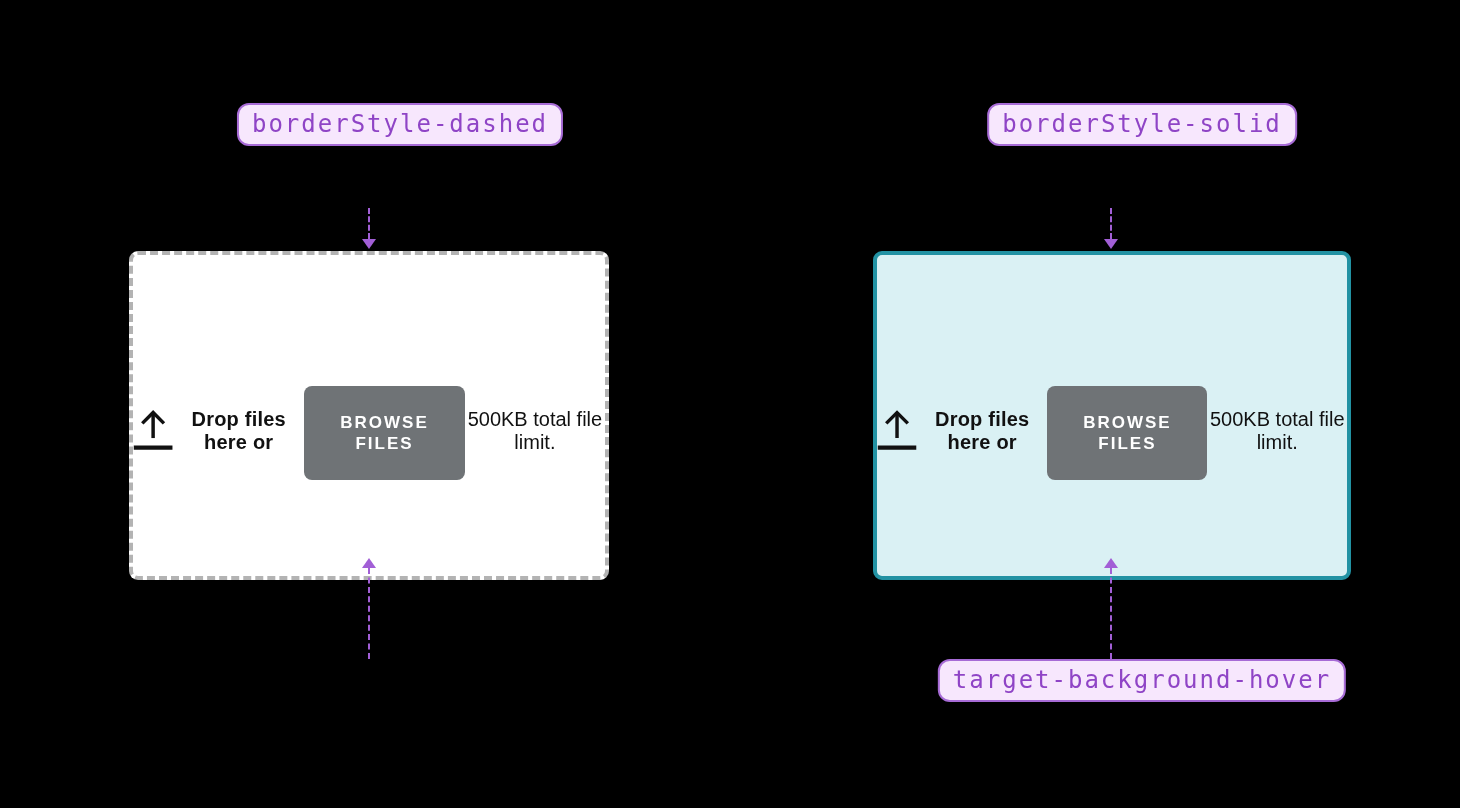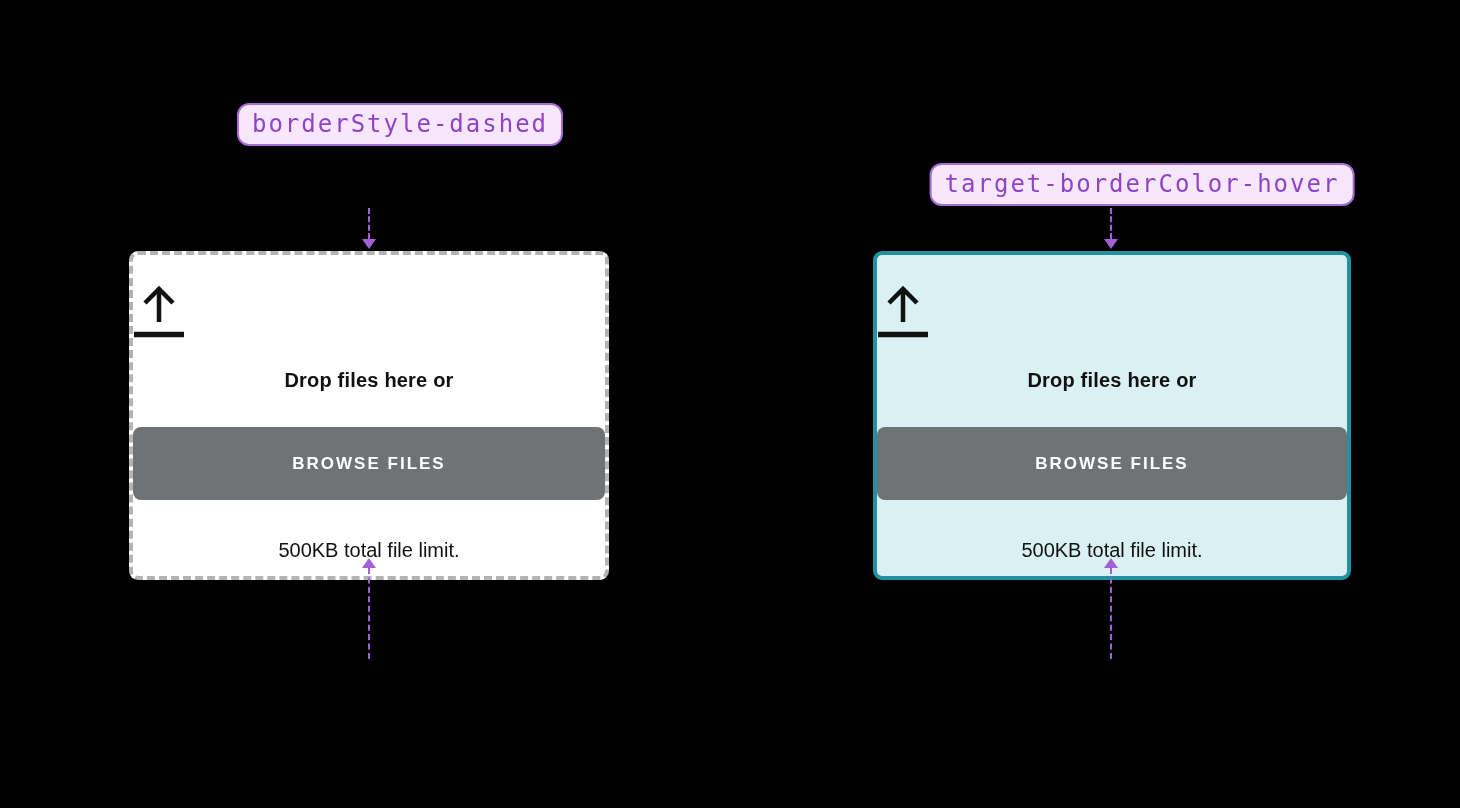--- a/index.html
+++ b/index.html
@@ -46,21 +46,22 @@
   .connector .head{width:0;height:0;border-left:7px solid transparent;border-right:7px solid transparent;}
   .connector .head.dn{border-top:10px solid var(--connector,#a25fd6);}
   .connector .head.up{border-bottom:10px solid var(--connector,#a25fd6);}
   
   .dropzone{
     position:absolute;
     box-sizing:border-box;
     width:480px;height:329px;
     border-radius:9px;
     display:flex;
-    flex-direction:column;
+    flex-direction:row;
+    align-items:center;
     text-align:center;
   }
   .dropzone.default{
     background:var(--dropzone-default-bg,#fff);
     border:4px dashed var(--dropzone-default-border,#b3b3b3);
   }
   .dropzone.hover{
     background:var(--dropzone-hover-bg,#daf1f4);
     border:4px solid var(--dropzone-hover-border,#2292a3);
   }
@@ -116,22 +117,22 @@
     <button class="browse">BROWSE FILES</button>
     <p class="dz-helper">500KB total file limit.</p>
   </div>
 
   <div class="connector" style="--cx:369px; top:558px; --len:91px">
     <span class="head up"></span>
     <span class="line"></span>
   </div>
 
 
+  <div class="pill" style="--cx:1111px; top:103px">borderStyle-solid</div>
 
-  <div class="pill" style="--cx:1111px; top:163px">target-borderColor-hover</div>
 
   <div class="connector" style="--cx:1111px; top:208px; --len:31px">
     <span class="line"></span>
     <span class="head dn"></span>
   </div>
 
   <div class="dropzone hover" style="left:873px; top:251px; width:478px">
     <svg class="upload-svg" width="52" height="58" viewBox="0 0 52 58">
       <path d="M12 23 L26 9 L40 23" fill="none" stroke="#111" stroke-width="4.5"></path>
       <path d="M26 11 L26 42" fill="none" stroke="#111" stroke-width="4.5"></path>
@@ -140,14 +141,15 @@
     <p class="dz-heading">Drop files here or</p>
     <button class="browse">BROWSE FILES</button>
     <p class="dz-helper">500KB total file limit.</p>
   </div>
 
   <div class="connector" style="--cx:1111px; top:558px; --len:91px">
     <span class="head up"></span>
     <span class="line"></span>
   </div>
 
+  <div class="pill" style="--cx:1111px; top:659px">target-background-hover</div>
 
 </div>
 
 </body></html>

